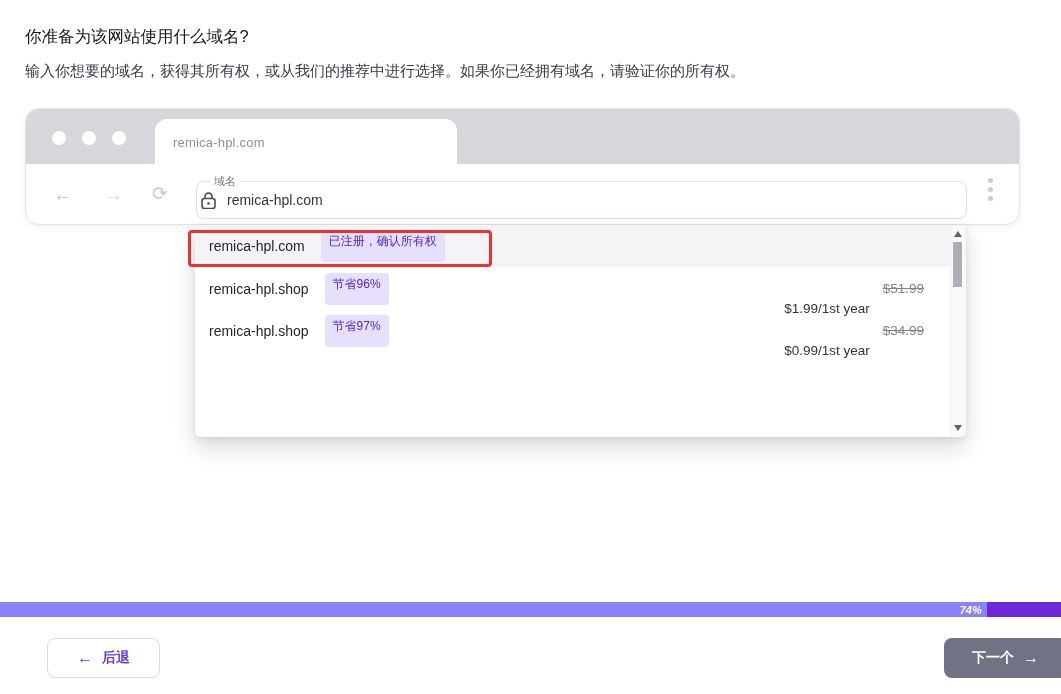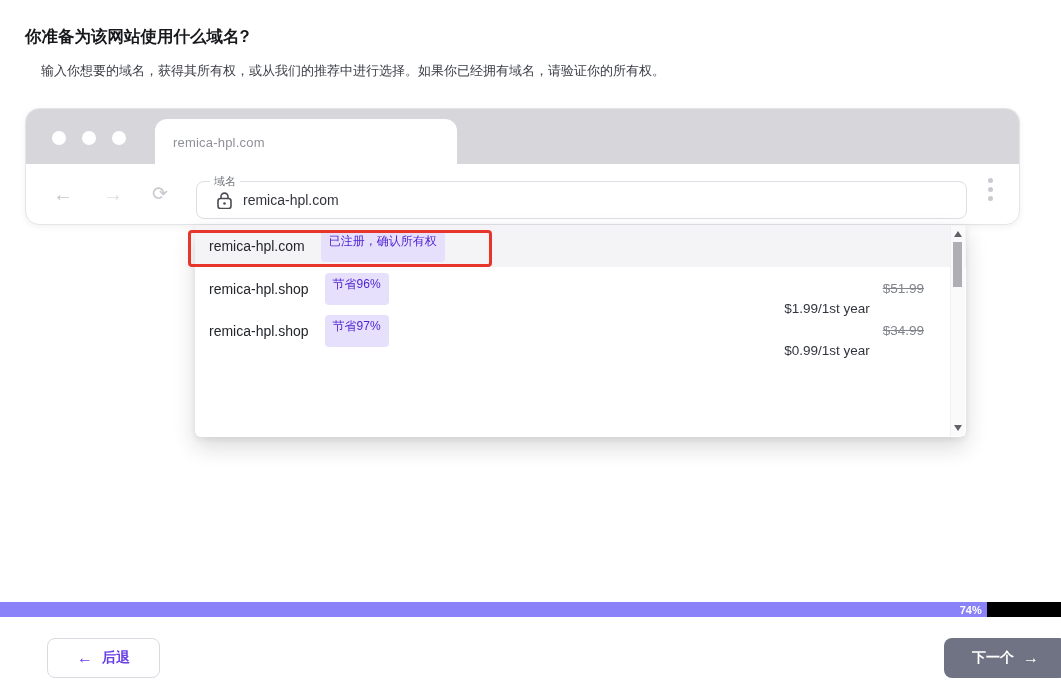--- a/index.html
+++ b/index.html
@@ -1,20 +1,20 @@
 <!DOCTYPE html>
 <html><head>
 <meta charset="utf-8">
 <style>
   * { margin: 0; padding: 0; box-sizing: border-box; }
   html, body { width: 1061px; height: 694px; background: #ffffff; overflow: hidden; }
   body { font-family: "Liberation Sans", "DejaVu Sans", sans-serif; position: relative; color: #1d1e20; }
 
-  .page-title { position: absolute; left: 25px; top: 26px; font-size: 16.5px; font-weight: bold; color: #17181b; }
-  .page-subtitle { position: absolute; left: 25px; top: 62px; font-size: 13px; color: #3b3d45; margin-left: 16px; }
+  .page-title { position: absolute; left: 25px; top: 26px; font-size: 16.5px; font-weight: normal; color: #17181b; }
+  .page-subtitle { position: absolute; left: 25px; top: 62px; font-size: 15px; color: #3b3d45; }
 
   
   .browser { position: absolute; left: 25px; top: 108px; width: 995px; height: 117px;
              background: #ffffff; border: 1px solid #e4e5e9; border-radius: 14px;
              box-shadow: 0 2px 6px rgba(30,30,40,0.06); }
   .browser-header { position: absolute; left: 0; top: 0; width: 100%; height: 55px;
                     background: #d7d7db; border-radius: 13px 13px 0 0; }
   .traffic-dots { position: absolute; left: 26px; top: 22px; display: flex; gap: 16px; }
   .traffic-dots span { width: 14px; height: 14px; border-radius: 50%; background: #ffffff; display: block; }
   .browser-tab { position: absolute; left: 129px; top: 10px; width: 302px; height: 46px;
@@ -25,21 +25,21 @@
   .nav-row { position: absolute; left: 0; top: 55px; width: 100%; height: 61px; }
   .nav-icon { position: absolute; top: 17px; font-size: 20px; color: #c7c9cf; line-height: 26px; }
   .icon-back    { left: 27px;  color: #c2c4ca; }
   .icon-forward { left: 77px;  color: #dcdee2; }
   .icon-reload  { left: 126px; font-size: 19px; }
   .dots-menu { position: absolute; right: 26px; top: 14px; display: flex; flex-direction: column; gap: 4px; }
   .dots-menu i { width: 5px; height: 5px; border-radius: 50%; background: #c9cbd1; display: block; }
 
   .address-field { position: absolute; left: 170px; top: 17px; width: 771px; height: 38px;
                    border: 1px solid #dddfe4; border-radius: 8px; background: #ffffff;
-                   display: flex; align-items: center; padding: 0 20px; }
+                   display: flex; align-items: center; padding: 0 4px; }
   .address-label { position: absolute; left: 13px; top: -8px; background: #ffffff; padding: 0 4px;
                    font-size: 11px; color: #71747c; }
   .lock-icon { width: 15px; height: 17px; margin-right: 11px; flex: 0 0 auto; }
   .address-value { font-size: 14px; color: #33353e; }
 
   
   .dropdown { position: absolute; left: 195px; top: 225px; width: 771px; height: 212px;
               background: #ffffff; border-radius: 0 0 6px 6px;
               box-shadow: 0 10px 22px rgba(25,25,40,0.16), 0 2px 6px rgba(25,25,40,0.08); z-index: 5; }
   .dd-row { position: relative; height: 42.4px; display: flex; align-items: center;
@@ -140,21 +140,21 @@
   </div>
   <div class="dd-scrollbar">
     <span class="sb-arrow sb-up"></span>
     <span class="sb-thumb"></span>
     <span class="sb-arrow sb-down"></span>
   </div>
 </div>
 
 <div class="highlight-box" style="border-color: rgb(232, 53, 43);"></div>
 
-<div class="progress-track" style="background: #000000;">
+<div class="progress-track" style="background: #6d28d9; font-style: italic;">
   <div class="progress-fill" style="width: 93%; background: rgb(138, 130, 248);">
     <span class="progress-label">74%</span>
   </div>
 </div>
 
 <button class="back-button">
   <span class="btn-arrow">←</span>
   <span>后退</span>
 </button>
 <button class="next-button">

